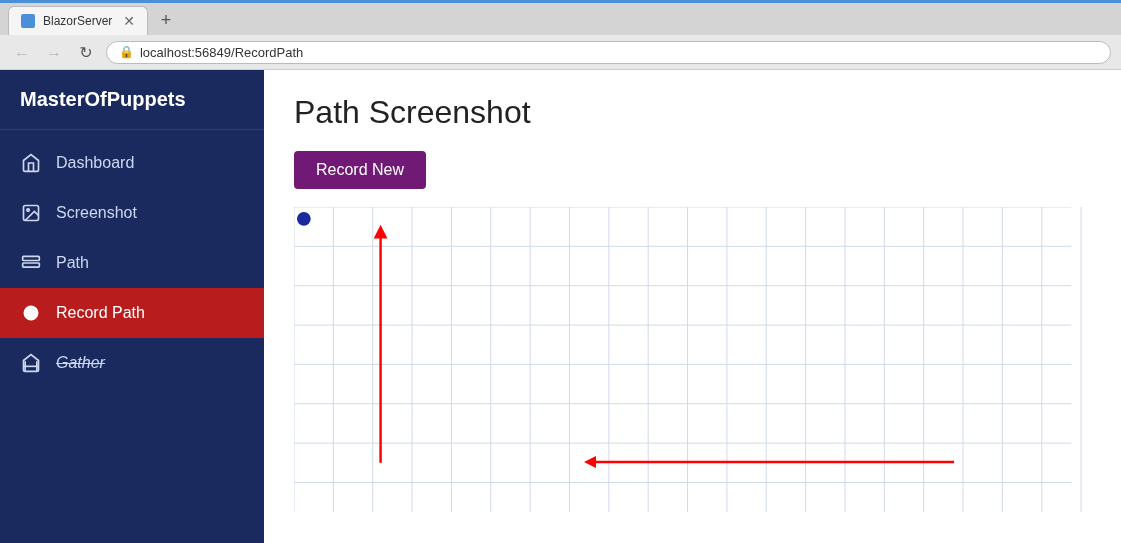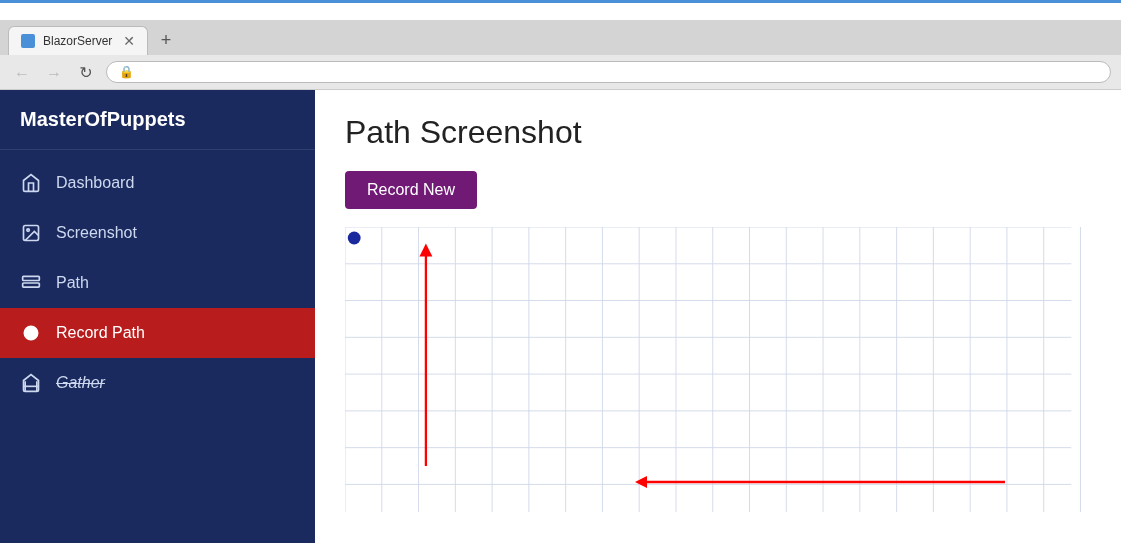--- a/index.html
+++ b/index.html
@@ -3,21 +3,20 @@
   <meta charset="utf-8">
   <style>
     * { margin: 0; padding: 0; box-sizing: border-box; }
     body { font-family: Arial, sans-serif; display: flex; flex-direction: column; height: 543px; width: 1121px; overflow: hidden; }
 
     
     .browser-chrome {
       background: #22c55e;
       border-bottom: 1px solid #ccc;
       flex-shrink: 0;
-      margin-top: 20px;
     }
     .tab-bar {
       display: flex;
       align-items: center;
       padding: 6px 8px 0 8px;
       gap: 4px;
       background: #d4d4d4;
     }
     .tab {
       display: flex;
@@ -101,21 +100,21 @@
 
     
     .app-container {
       display: flex;
       flex: 1;
       overflow: hidden;
     }
 
     
     .sidebar {
-      width: 315px;
+      width: 264px;
       background: #1a2a5e;
       display: flex;
       flex-direction: column;
       flex-shrink: 0;
       color: white;
     }
     .sidebar-title {
       padding: 18px 20px;
       font-size: 20px;
       font-weight: bold;
@@ -219,20 +218,21 @@
       <span class="tab-close">✕</span>
     </div>
     <div class="tab-new">+</div>
   </div>
   <div class="address-bar">
     <div class="nav-btn disabled">←</div>
     <div class="nav-btn disabled">→</div>
     <div class="nav-btn">↻</div>
     <div class="url-bar">
       <span class="url-lock">🔒</span>
+      <span>localhost:56849/RecordPath</span>
     </div>
   </div>
 </div>
 
 <div class="app-container">
 
   <div class="sidebar">
     <div class="sidebar-title">MasterOfPuppets</div>
     <nav class="sidebar-nav">
 

